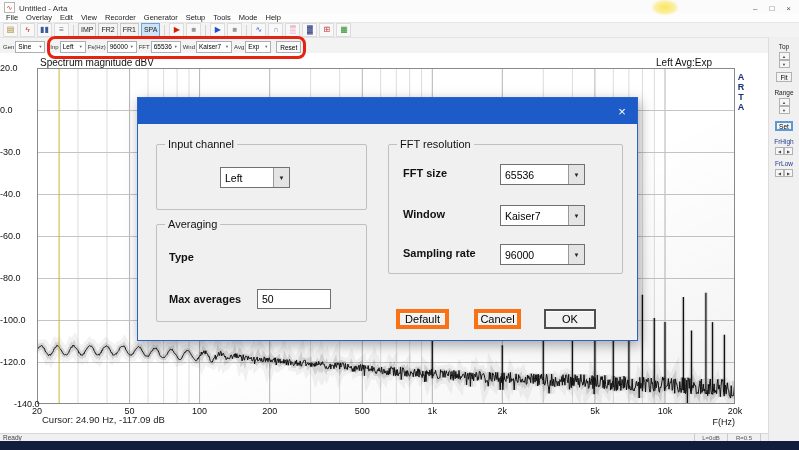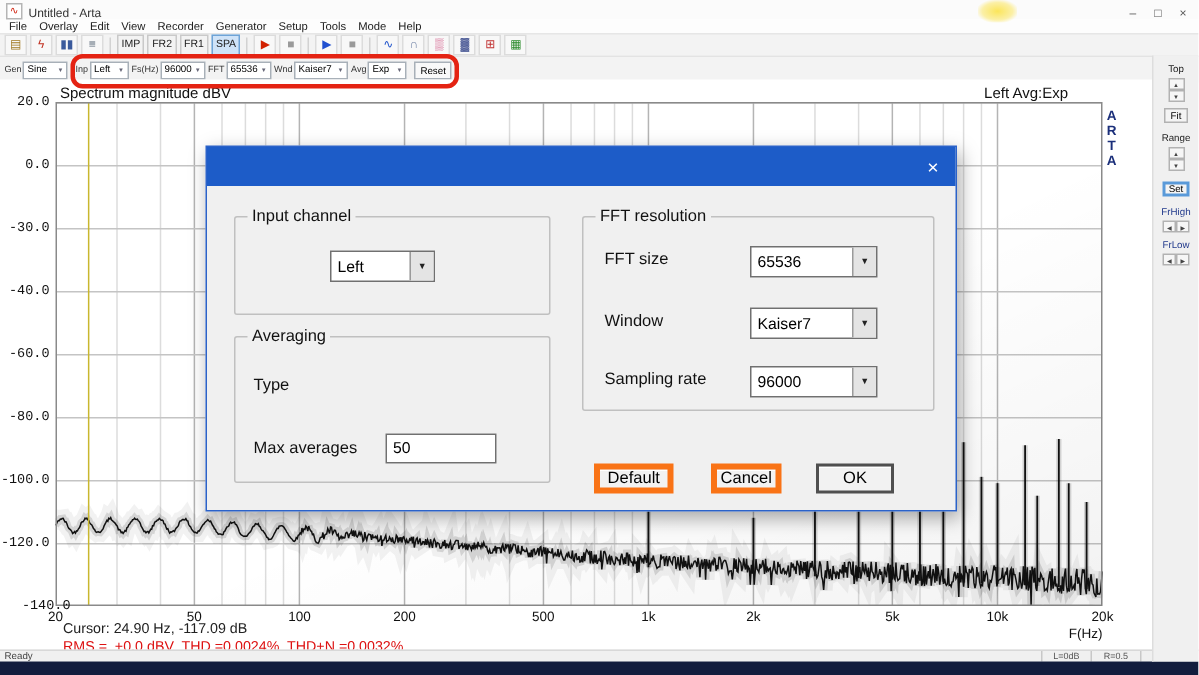--- a/index.html
+++ b/index.html
@@ -34,21 +34,21 @@
      background:radial-gradient(ellipse at center,rgba(251,228,82,0.95) 0%,rgba(251,228,82,0.5) 55%,rgba(251,228,82,0) 78%);}
   
   .chart{position:absolute;left:0;top:53px;width:768px;height:388px;background:#fff;}
   .chart-title{position:absolute;left:40px;top:4px;font-size:10px;color:#111;}
   .corner-label{position:absolute;right:56px;top:4px;font-size:10px;color:#111;}
   .watermark{position:absolute;left:735px;top:19px;width:12px;font-size:9px;font-weight:bold;color:#1b2f7a;line-height:10px;text-align:center;}
   .plot{position:absolute;left:37px;top:15px;width:698px;height:336px;}
   .plot svg{position:absolute;left:0;top:0;}
   .haze{position:absolute;left:0;top:0;width:698px;height:336px;pointer-events:none;
         background:linear-gradient(to bottom right, rgba(0,0,0,0) 55%, rgba(0,0,0,0.05));}
-  .ylabel{position:absolute;width:33px;text-align:right;font-size:9px;color:#111;font-family:Liberation Mono, monospace;}
+  .ylabel{position:absolute;width:33px;font-size:9px;color:#111;}
   .xlabel{position:absolute;top:353px;font-size:9px;color:#111;transform:translateX(-50%);}
   .fhz-label{position:absolute;top:364px;left:700px;width:35px;text-align:right;font-size:9px;color:#111;}
   .cursor-text{position:absolute;top:361px;left:42px;font-size:9.5px;color:#222;white-space:pre;}
   .rms-text{position:absolute;top:373px;left:42px;font-size:9.5px;color:#dd1111;white-space:pre;}
   
   .rpanel{position:absolute;left:768px;top:37px;width:31px;height:404px;background:#f0f0f0;border-left:1px solid #ddd;
           display:flex;flex-direction:column;align-items:center;padding-top:6px;box-sizing:border-box;z-index:10;}
   .rp-label{font-size:6.5px;color:#222;line-height:8px;}
   .rp-label.navy{color:#223a8c;}
   .rp-spinv{display:flex;flex-direction:column;margin:1px 0;}
@@ -65,21 +65,21 @@
   .status-segs{margin-left:auto;display:flex;height:100%;margin-right:6px;}
   .status-seg{border-left:1px solid #c8c8c8;min-width:26px;display:flex;align-items:center;justify-content:center;font-size:6px;color:#555;padding:0 3px;}
   .taskbar{position:absolute;left:0;top:441px;width:799px;height:9px;background:#121c3d;}
   
   .dialog{position:absolute;left:137px;top:97px;width:501px;height:244px;background:#f0f0f0;border:1px solid #2b62c9;
           box-shadow:2px 4px 12px rgba(0,0,0,0.35);z-index:30;box-sizing:border-box;}
   .dialog-title{height:26px;background:#1d5cc8;color:#fff;display:flex;align-items:center;padding-left:12px;font-size:12px;}
   .dialog-close{margin-left:auto;width:30px;height:26px;display:flex;align-items:center;justify-content:center;font-size:13px;}
   .group{position:absolute;border:1px solid #c0c0c0;border-radius:2px;}
   .group-label{position:absolute;top:-7px;left:8px;background:#f0f0f0;padding:0 3px;font-size:11px;color:#111;}
-  .dlabel{position:absolute;font-size:11px;color:#111;}
+  .dlabel{position:absolute;font-size:11px;color:#111;font-weight:bold;}
   .ccombo{position:absolute;height:21px;background:#fff;border:1px solid #707070;display:flex;align-items:center;
           font-size:10.5px;box-sizing:border-box;}
   .ccombo .val{padding-left:4px;flex:1;}
   .ccombo .cbtn{width:16px;height:100%;background:#e4e4e4;border-left:1px solid #9a9a9a;display:flex;align-items:center;justify-content:center;font-size:6px;color:#222;box-sizing:border-box;}
   .ccombo.sel{border:1px solid #4a4a4a;}
   .ccombo.sel .val{background:#2f63c4;color:#fff;height:100%;display:flex;align-items:center;}
   .cinput{position:absolute;height:20px;background:#fff;border:1px solid #707070;font-size:10.5px;display:flex;align-items:center;padding-left:4px;box-sizing:border-box;}
   .dbtn{position:absolute;height:20px;background:#f2f2f2;border:4px solid #f97316;font-size:11px;display:flex;align-items:center;justify-content:center;box-sizing:border-box;box-shadow:inset 0 1px 0 #fff;}
   .dbtn.default{border:2px solid #4f4f4f;}
 </style>
@@ -289,21 +289,20 @@
         <line x1="668.9" y1="224.7" x2="668.9" y2="323.4" stroke="#111" stroke-width="1.2"></line>
         <line x1="675.5" y1="254.1" x2="675.5" y2="323.9" stroke="#111" stroke-width="1.2"></line>
         <line x1="687.4" y1="266.7" x2="687.4" y2="324.7" stroke="#111" stroke-width="1.2"></line>
   <line x1="22.1" y1="0" x2="22.1" y2="336" stroke="#c9b72e" stroke-width="1"></line>
   <rect x="0.5" y="0.5" width="697" height="335" fill="none" stroke="#8a8a8a" stroke-width="1"></rect>
 </svg>
     <div class="haze"></div>
   </div>
   <div class="fhz-label">F(Hz)</div>
   <div class="cursor-text">Cursor: 24.90 Hz, -117.09 dB</div>
-  <div class="rms-text">RMS =  +0.0 dBV  THD =0.0024%  THD+N =0.0032%</div>
 <div class="ylabel" style="left: 0px; top: 10px;">20.0</div>
     <div class="ylabel" style="left: 0px; top: 52px;">0.0</div>
     <div class="ylabel" style="left: 0px; top: 94px;">-30.0</div>
     <div class="ylabel" style="left: 0px; top: 136px;">-40.0</div>
     <div class="ylabel" style="left: 0px; top: 178px;">-60.0</div>
     <div class="ylabel" style="left: 0px; top: 220px;">-80.0</div>
     <div class="ylabel" style="left: 0px; top: 262px;">-100.0</div>
     <div class="ylabel" style="left: 0px; top: 304px;">-120.0</div>
     <div class="ylabel" style="left: 0px; top: 346px; margin-left: 14px;">-140.0</div>
     <div class="xlabel" style="left: 37px;">20</div>

